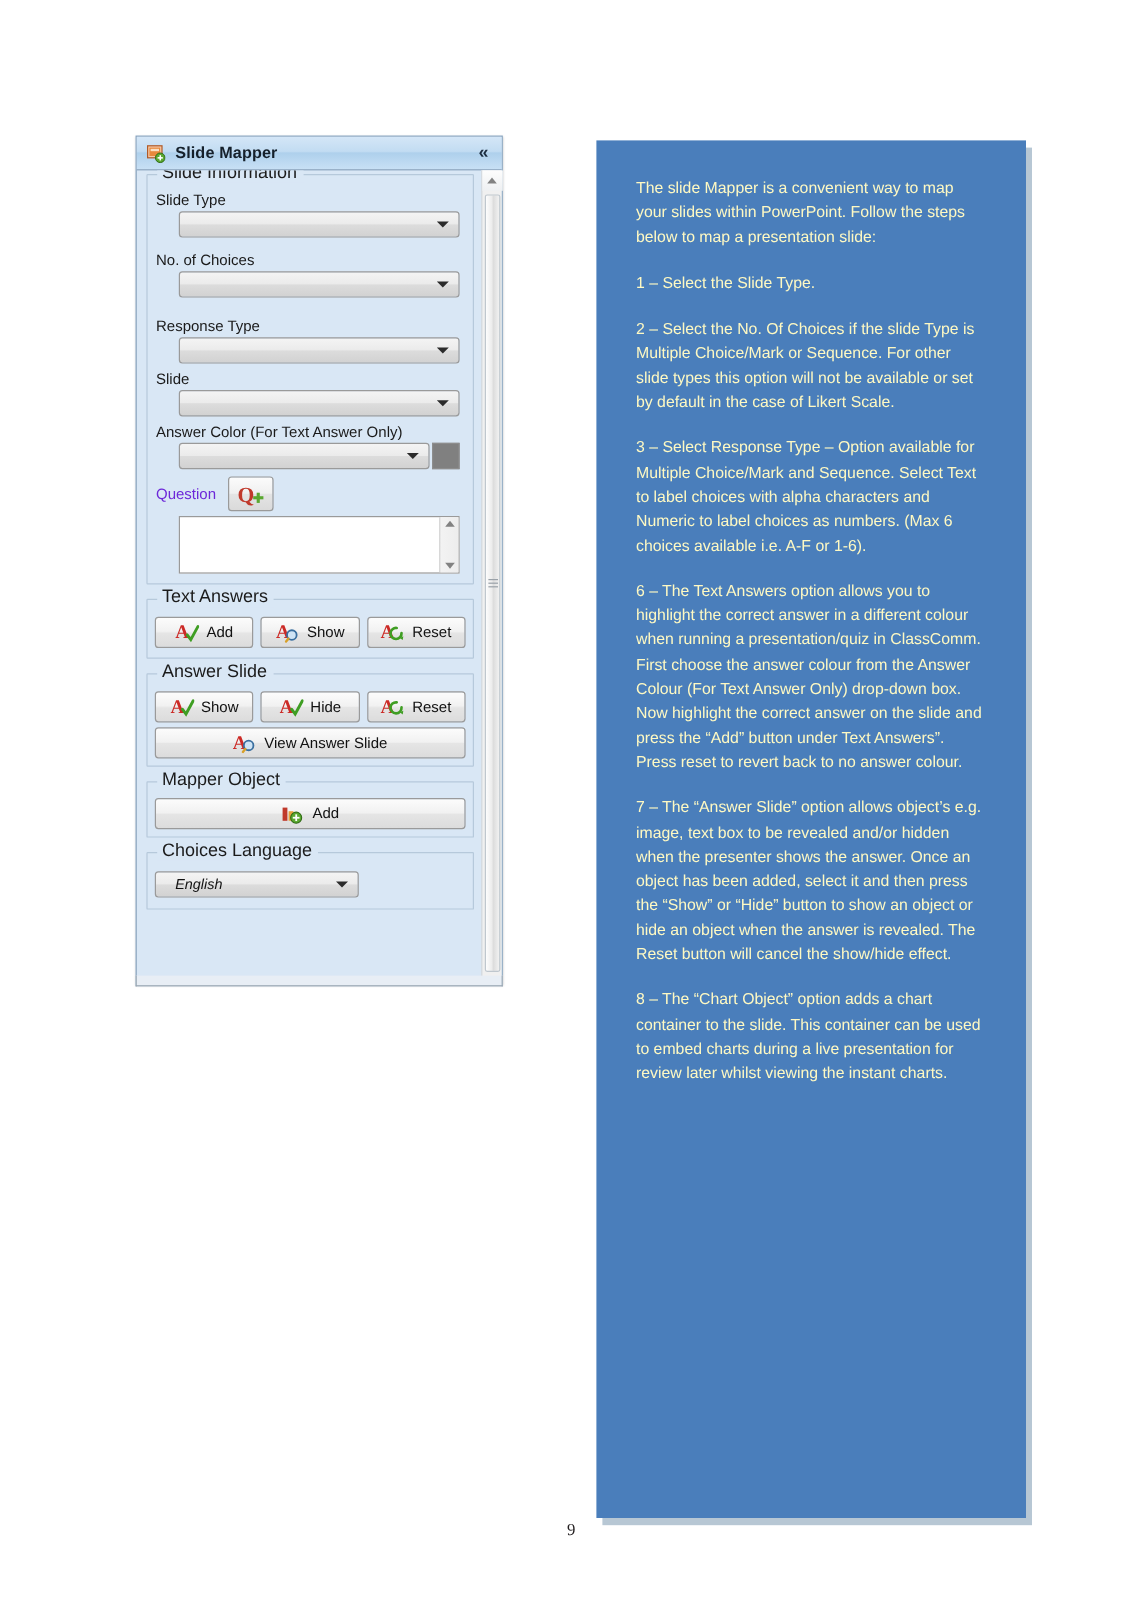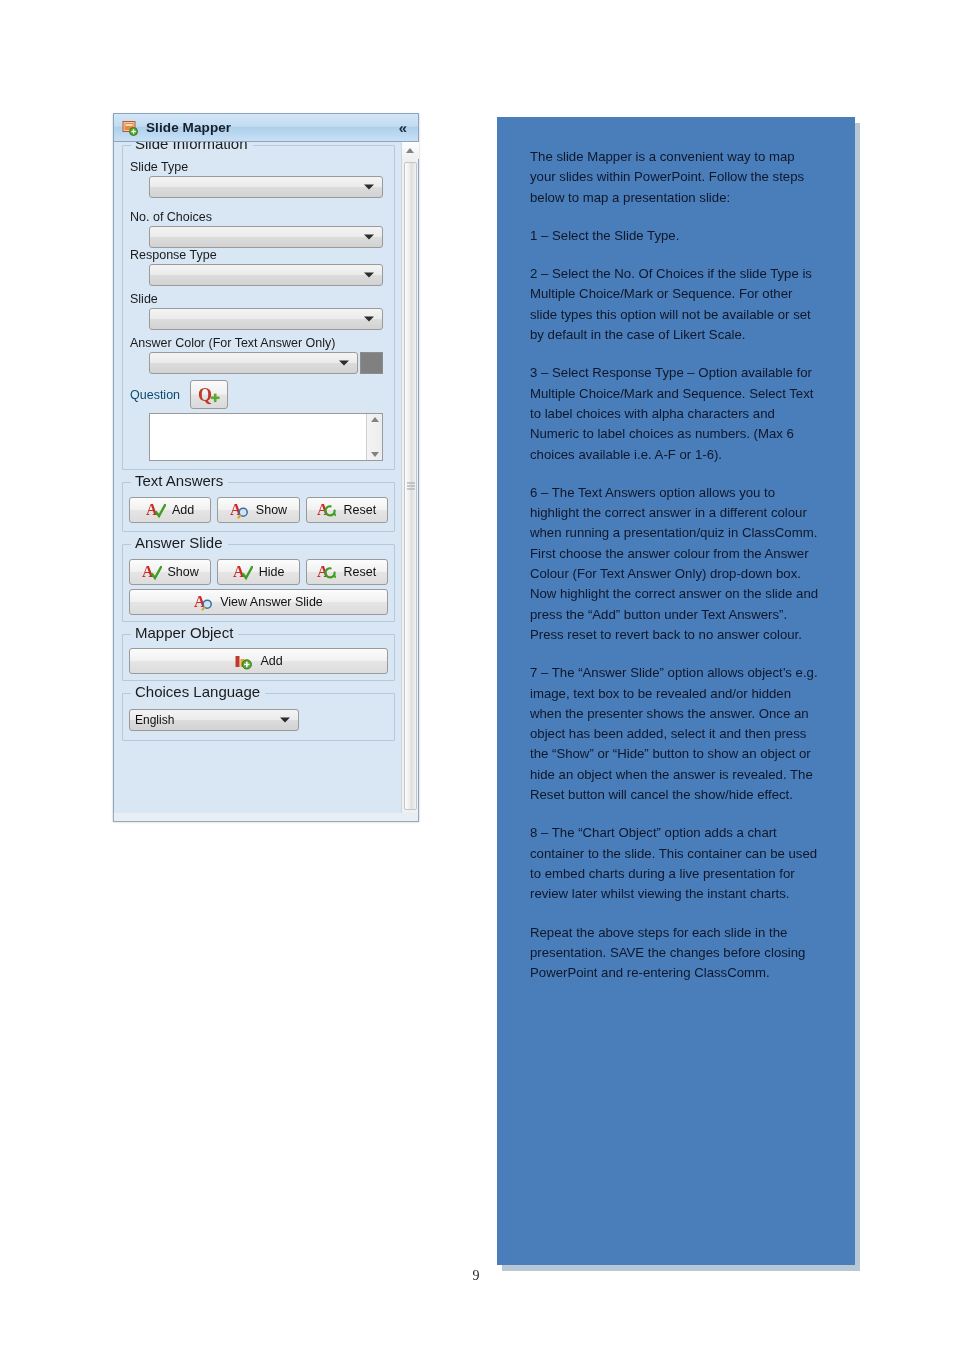--- a/index.html
+++ b/index.html
@@ -115,21 +115,22 @@
     transform: translateY(-50%);
     width: 0; height: 0;
     border-left: 5px solid transparent;
     border-right: 5px solid transparent;
     border-top: 5px solid #2b2b2b;
   }
   .combo .combo-value {
     font-size: 12px;
     color: #111;
     line-height: 20px;
-    padding-left: 5px;
+    padding-left: 16px;
+    font-style: italic;
   }
 
   .combo-row {
     display: flex;
     align-items: center;
     margin-left: 20px;
     margin-right: 5px;
   }
   .combo-row .combo {
     flex: 1;
@@ -146,21 +147,21 @@
   }
 
   
   .question-row {
     display: flex;
     align-items: center;
     margin: 6px 0 4px 1px;
   }
   .question-row .q-label {
     font-size: 12.5px;
-    color: #0c4a6e;
+    color: #6d28d9;
     margin-right: 10px;
   }
   .qbtn {
     width: 36px;
     height: 27px;
     background: linear-gradient(to bottom, #fbfbfb 0%, #f0f0f0 48%, #e4e4e4 52%, #dadada 100%);
     border: 1px solid #9a9a9a;
     border-radius: 3px;
     display: flex;
     align-items: center;
@@ -300,21 +301,21 @@
     height: 1148px;
     background: #4a7ebb;
     box-sizing: border-box;
     box-shadow: 5px 6px 0 0 #b7c7d4;
   }
   #info-inner {
     padding: 30px 33px 20px 33px;
   }
   #info-inner p {
     margin: 0 0 18px 0;
-    color: #0f172a;
+    color: #fef9c3;
     font-size: 13.2px;
     line-height: 20.3px;
   }
   #info-inner p:last-child { margin-bottom: 0; }
 
   
   #page-number {
     position: absolute;
     left: 0;
     top: 1268px;
@@ -357,21 +358,21 @@
           <div class="combo-value"></div>
           <span class="arrow"></span>
         </div>
 
         <div class="field-label" style="margin-top:12px;">No. of Choices</div>
         <div class="combo">
           <div class="combo-value"></div>
           <span class="arrow"></span>
         </div>
 
-        <div class="field-label" style="margin-top:0;">Response Type</div>
+        <div class="field-label" style="margin-top:17px;">Response Type</div>
         <div class="combo">
           <div class="combo-value"></div>
           <span class="arrow"></span>
         </div>
 
         <div class="field-label" style="margin-top:6px;">Slide</div>
         <div class="combo">
           <div class="combo-value"></div>
           <span class="arrow"></span>
         </div>
@@ -533,19 +534,18 @@
 
 <div id="info-panel">
   <div id="info-inner">
     <p>The slide Mapper is a convenient way to map your slides within PowerPoint.  Follow the steps below to map a presentation slide:</p>
     <p>1 – Select the Slide Type.</p>
     <p>2 – Select the No. Of Choices if the slide Type is Multiple Choice/Mark or Sequence.  For other slide types this option will not be available or set by default in the case of Likert Scale.</p>
     <p>3 – Select Response Type – Option available for Multiple Choice/Mark and Sequence.  Select Text to label choices with alpha characters and Numeric to label choices as numbers. (Max 6 choices available i.e. A-F or 1-6).</p>
     <p>6 – The Text Answers option allows you to highlight the correct answer in a different colour when running a presentation/quiz in ClassComm. First choose the answer colour from the Answer Colour (For Text Answer Only) drop-down box. Now highlight the correct answer on the slide and press the “Add” button under Text Answers”. Press reset to revert back to no answer colour.</p>
     <p>7 – The “Answer Slide” option allows object’s e.g. image, text box to be revealed and/or hidden when the presenter shows the answer. Once an object has been added, select it and then press the “Show” or “Hide” button to show an object or hide an object when the answer is revealed.  The Reset button will cancel the show/hide effect.</p>
     <p>8 – The “Chart Object” option adds a chart container to the slide.  This container can be used to embed charts during a live presentation for review later whilst viewing the instant charts.</p>
-    <p>Repeat the above steps for each slide in the presentation.   SAVE the changes before closing PowerPoint and re-entering ClassComm.</p>
   </div>
 </div>
 
 <div id="page-number">
   <span>9</span>
 </div>
 
 </body></html>

